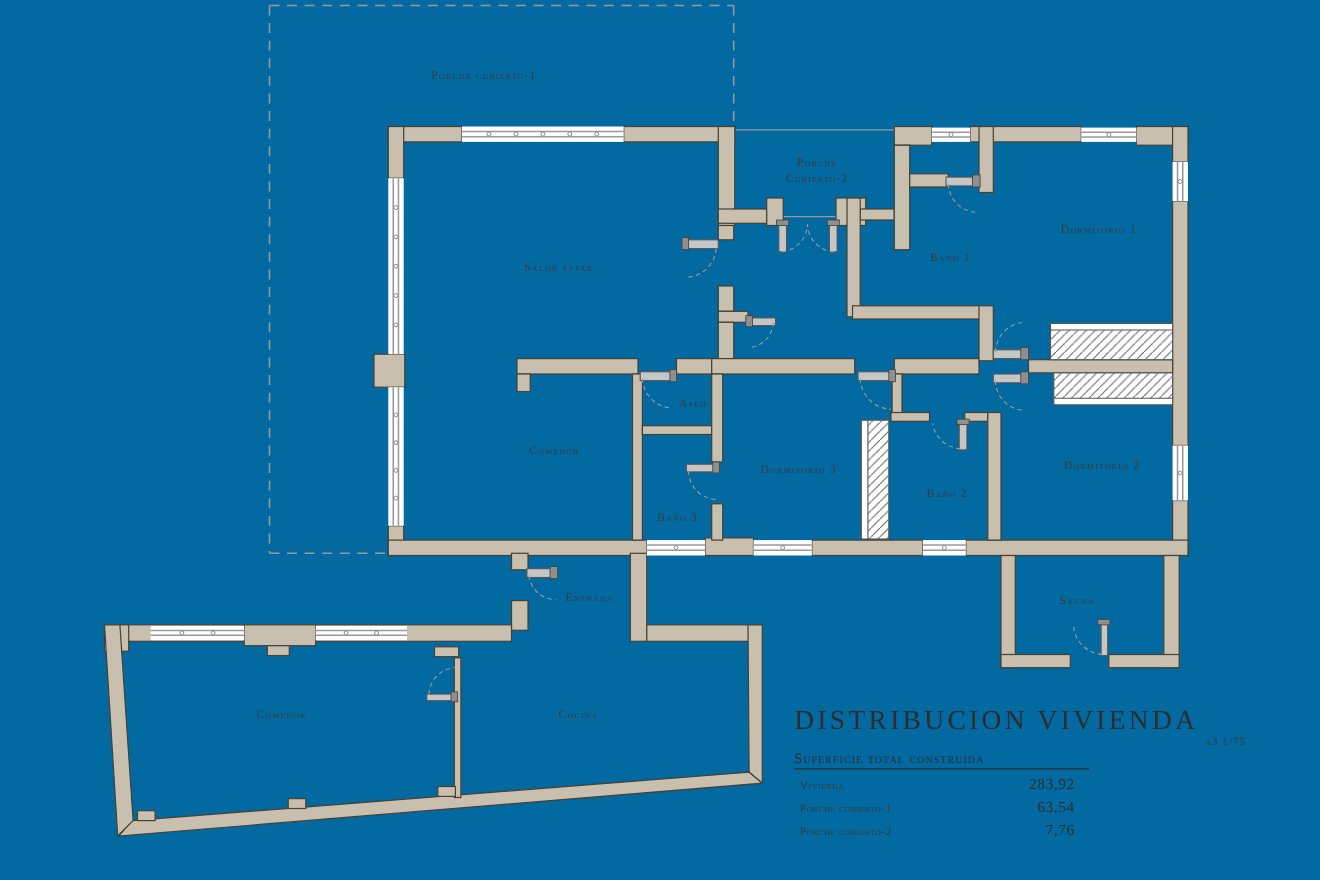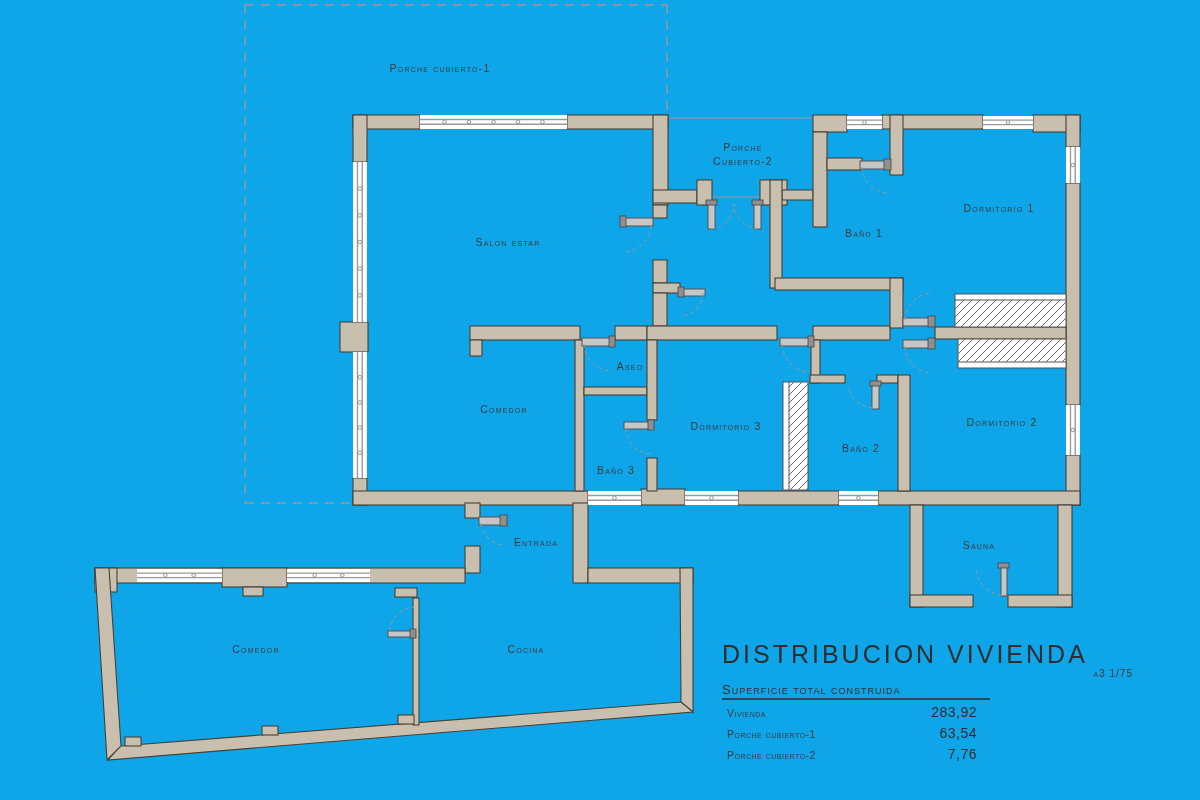--- a/index.html
+++ b/index.html
@@ -1,17 +1,17 @@
 <!DOCTYPE html>
 <html><head>
 <meta charset="utf-8">
 <style>
   html,body{margin:0;padding:0;background:#ffffff;}
-  #stage{position:relative;width:1200px;height:800px;background:#0ea5e9;overflow:hidden;
-         font-family:Liberation Sans, sans-serif;}
+  #stage{position:relative;width:1200px;height:800px;background:#0369a1;overflow:hidden;
+         font-family:Liberation Serif, serif;}
   svg{display:block}
   .wall{fill:#c9bfae;stroke:#454135;stroke-width:1.1}
   .tline{stroke:#9a9a9a;stroke-width:1.2;fill:none}
   .dash{stroke:#9a9a9a;stroke-width:1.4;stroke-dasharray:9 7;fill:none}
   .arc{fill:none;stroke:#9a9a9a;stroke-width:1;stroke-dasharray:4 3}
   .leaf{fill:#c6c6c6;stroke:#555;stroke-width:1}
   .cap{fill:#8f8f8f;stroke:#444;stroke-width:0.8}
   .cframe{fill:#ffffff;stroke:#555;stroke-width:1}
   .cline{stroke:#555;stroke-width:1}
   .hatch{fill:url(#hatchP)}

